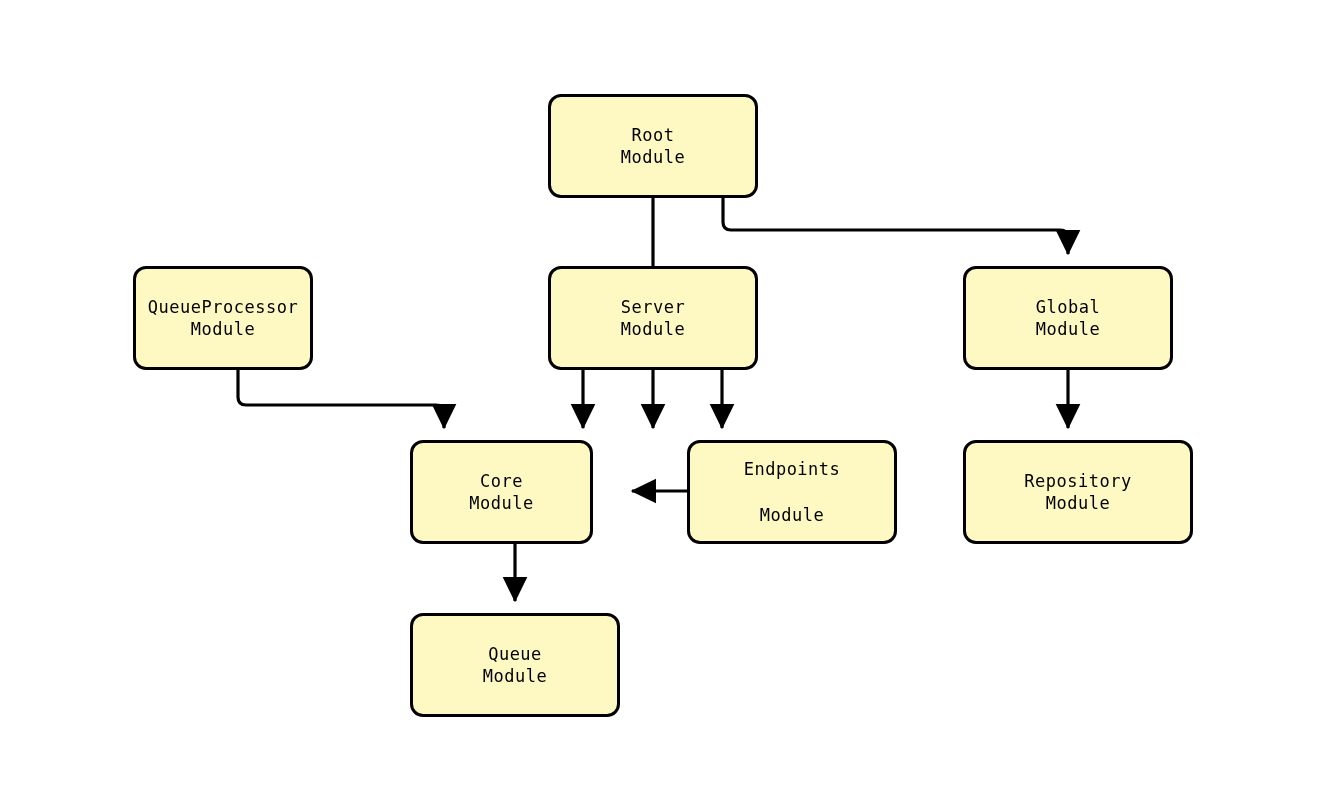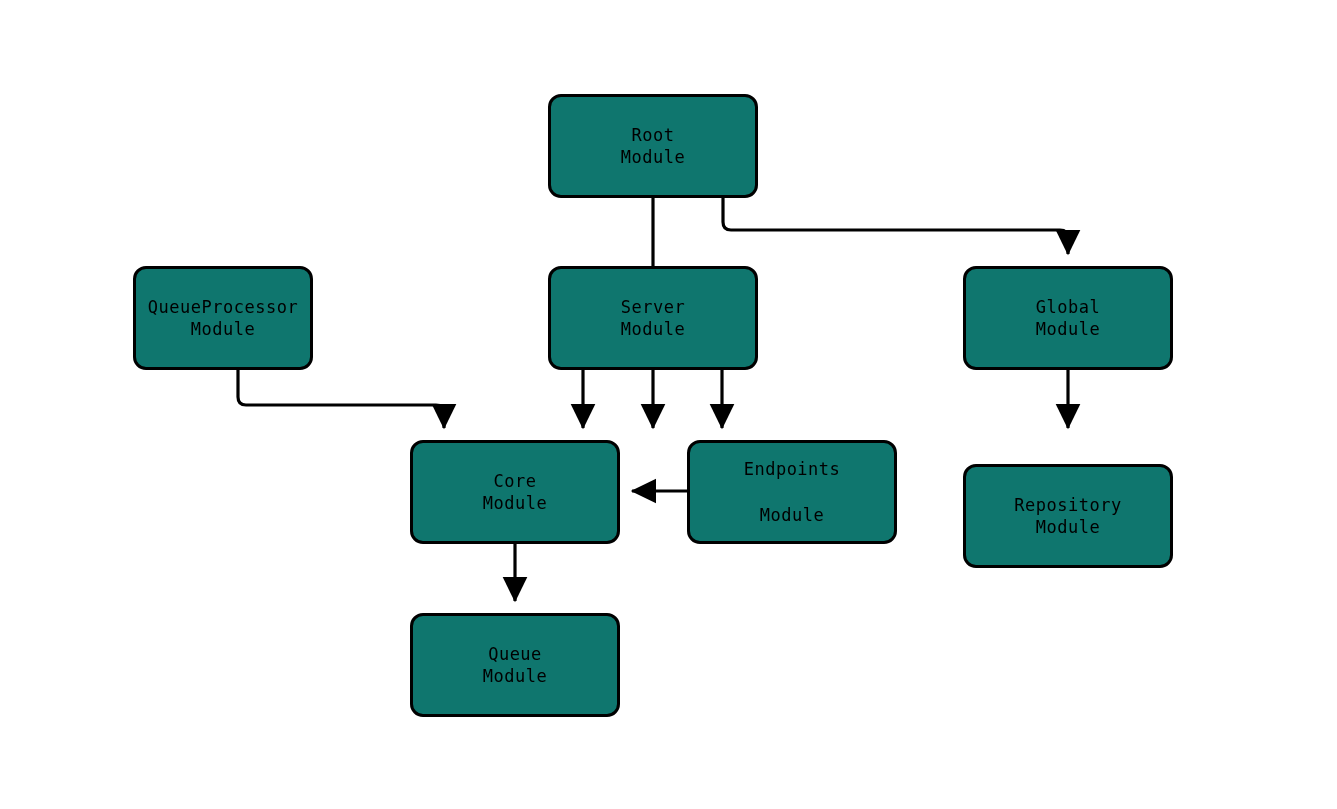--- a/index.html
+++ b/index.html
@@ -22,21 +22,21 @@
     position: absolute;
     left: 0;
     top: 0;
     width: 1337px;
     height: 809px;
     pointer-events: none;
   }
   .node {
     position: absolute;
     box-sizing: border-box;
-    background: #0f766e;
+    background: #fef9c3;
     border: 3px solid #000000;
     border-radius: 13px;
     display: flex;
     flex-direction: column;
     align-items: center;
     justify-content: center;
     text-align: center;
     color: #000000;
     font-family: "DejaVu Sans Mono", "Liberation Mono", monospace;
     font-size: 17px;
@@ -91,31 +91,31 @@
   <div class="node" style="left:548px; top:266px; width:210px; height:104px;">
     <span class="node-line">Server</span>
     <span class="node-line">Module</span>
   </div>
 
   <div class="node" style="left:963px; top:266px; width:210px; height:104px;">
     <span class="node-line">Global</span>
     <span class="node-line">Module</span>
   </div>
 
-  <div class="node" style="left:410px; top:440px; width:210px; height:104px;">
+  <div class="node" style="left:410px; top:440px; width:183px; height:104px;">
     <span class="node-line">Core</span>
     <span class="node-line">Module</span>
   </div>
 
   <div class="node" style="left:687px; top:440px; width:210px; height:104px;gap:24px;">
     <span class="node-line">Endpoints</span>
     <span class="node-line">Module</span>
   </div>
 
-  <div class="node" style="left:963px; top:464px; width:210px; height:104px;">
+  <div class="node" style="left:963px; top:440px; width:230px; height:104px;">
     <span class="node-line">Repository</span>
     <span class="node-line">Module</span>
   </div>
 
   <div class="node" style="left:410px; top:613px; width:210px; height:104px;">
     <span class="node-line">Queue</span>
     <span class="node-line">Module</span>
   </div>
 
 </div>

